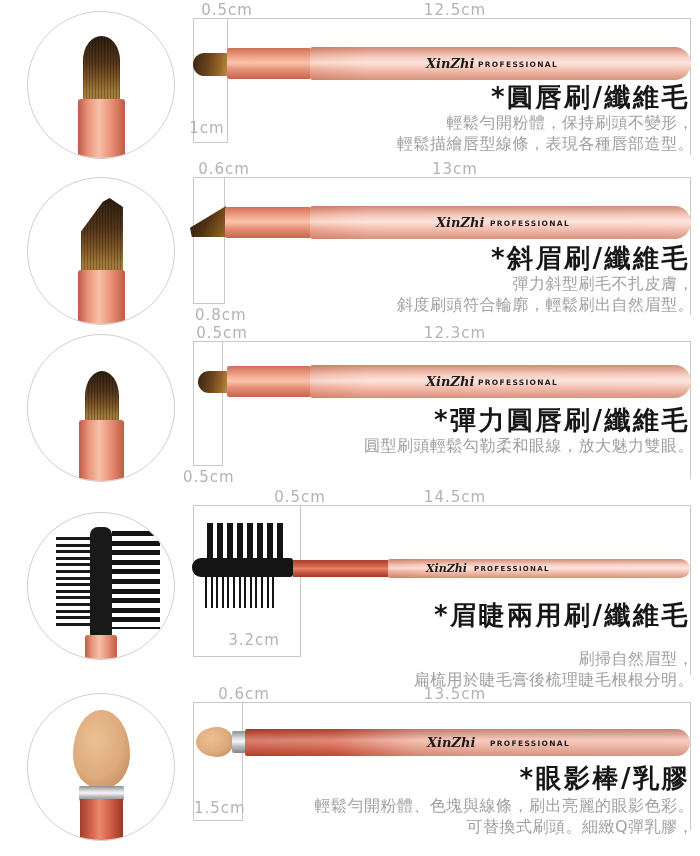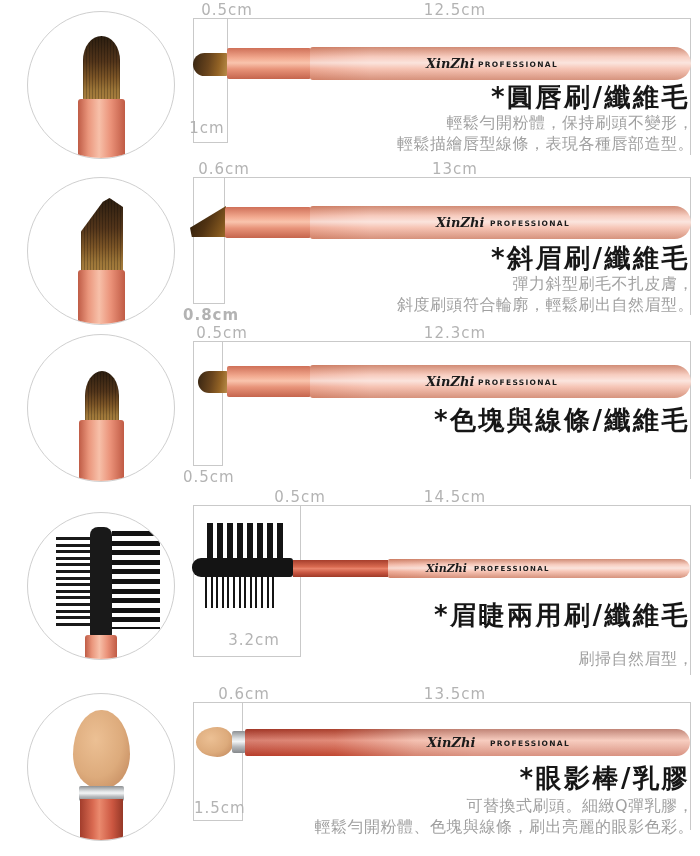--- a/index.html
+++ b/index.html
@@ -90,21 +90,21 @@
       <div class="c-bristles" style="left:53px;top:20px;width:42px;height:76px;clip-path:polygon(0 44%,52% 5%,68% 0,100% 12%,100% 100%,0 100%);"></div>
       <div class="c-ferrule" style="left:50px;top:92px;width:47px;height:56px;"></div>
     </div>
     <div class="hline" style="left:193px;top:177px;width:498px;"></div>
     <div class="vline" style="left:193px;top:177px;height:126px;"></div>
     <div class="vline" style="left:224px;top:177px;height:126px;"></div>
     <div class="vline" style="left:690px;top:177px;height:138px;"></div>
     <div class="hline" style="left:193px;top:303px;width:32px;"></div>
     <div class="dimlbl" style="left:194px;top:160px;width:60px;">0.6cm</div>
     <div class="dimlbl" style="left:395px;top:160px;width:120px;">13cm</div>
-    <div class="dimlbl" style="left:183px;top:306px;width:46px;font-weight:bold;">0.8cm</div>
+    <div class="dimlbl" style="left:195px;top:306px;width:46px;">0.8cm</div>
     <div class="abs" style="left:190px;top:206px;width:36px;height:31px;clip-path:polygon(0 70%,100% 0,100% 100%,5% 100%);background:linear-gradient(115deg,#241708,#523413 50%,#7d531d 80%,#9b6c28);"></div>
     <div class="ferrule" style="left:225px;top:207px;width:86px;height:31px;"></div>
     <div class="handle" style="left:310px;top:206px;width:381px;height:33px;">
       <span class="logo-main" style="left:126px;top:9px;">XinZhi</span>
       <span class="logo-sub" style="left:180px;top:13px;">PROFESSIONAL</span>
     </div>
     <h2 class="ptitle" style="top:241px;">*斜眉刷/纖維毛</h2>
     <p class="pdesc" style="top:273px;">
       <span style="display:block">彈力斜型刷毛不扎皮膚，</span>
       <span style="display:block">斜度刷頭符合輪廓，輕鬆刷出自然眉型。</span>
@@ -123,22 +123,23 @@
     <div class="hline" style="left:193px;top:465px;width:30px;"></div>
     <div class="dimlbl" style="left:192px;top:324px;width:60px;">0.5cm</div>
     <div class="dimlbl" style="left:395px;top:324px;width:120px;">12.3cm</div>
     <div class="dimlbl" style="left:183px;top:468px;width:46px;">0.5cm</div>
     <div class="tip-bullet" style="left:198px;top:371px;width:30px;height:22px;"></div>
     <div class="ferrule" style="left:227px;top:366px;width:84px;height:31px;"></div>
     <div class="handle" style="left:310px;top:365px;width:381px;height:33px;">
       <span class="logo-main" style="left:116px;top:9px;">XinZhi</span>
       <span class="logo-sub" style="left:168px;top:13px;">PROFESSIONAL</span>
     </div>
-    <h2 class="ptitle" style="top:403px;">*色塊與線條/纖維毛</h2>
+    <h2 class="ptitle" style="top:403px;">*彈力圓唇刷/纖維毛</h2>
     <p class="pdesc" style="top:435px;">
+      <span style="display:block">圓型刷頭輕鬆勾勒柔和眼線，放大魅力雙眼。</span>
     </p>
   </section>
 
   <section>
     <div class="circle" style="left:27px;top:512px;">
       <div class="teeth-v" style="left:28px;top:24px;width:34px;height:90px;"></div>
       <div class="abs" style="left:62px;top:14px;width:22px;height:110px;background:#191919;border-radius:8px 8px 3px 3px;"></div>
       <div class="tuft-v" style="left:84px;top:18px;width:48px;height:98px;"></div>
       <div class="c-ferrule" style="left:57px;top:122px;width:32px;height:26px;"></div>
     </div>
@@ -154,20 +155,21 @@
     <div class="spine-h" style="left:192px;top:558px;width:101px;height:19px;"></div>
     <div class="teeth-h" style="left:205px;top:577px;width:70px;height:31px;"></div>
     <div class="red-seg" style="left:293px;top:560px;width:95px;height:17px;"></div>
     <div class="handle" style="left:388px;top:559px;width:302px;height:19px;border-radius:2px 10px 10px 2px;">
       <span class="logo-main" style="left:38px;top:3px;font-size:11px;">XinZhi</span>
       <span class="logo-sub" style="left:86px;top:6px;font-size:7px;">PROFESSIONAL</span>
     </div>
     <h2 class="ptitle" style="top:598px;">*眉睫兩用刷/纖維毛</h2>
     <p class="pdesc" style="top:648px;">
       <span style="display:block">刷掃自然眉型，</span>
+      <span style="display:block">扁梳用於睫毛膏後梳理睫毛根根分明。</span>
     </p>
   </section>
 
   <section>
     <div class="circle" style="left:27px;top:693px;">
       <div class="sponge" style="left:45px;top:16px;width:57px;height:78px;border-radius:50% 50% 45% 45% / 58% 58% 44% 44%;"></div>
       <div class="silver" style="left:51px;top:92px;width:45px;height:15px;"></div>
       <div class="abs" style="left:52px;top:105px;width:43px;height:42px;background:linear-gradient(to right,#a23d2c,#d96a51 30%,#ea8a6e 45%,#cc5741 75%,#953827);"></div>
     </div>
     <div class="hline" style="left:193px;top:702px;width:498px;"></div>
@@ -179,18 +181,18 @@
     <div class="dimlbl" style="left:395px;top:685px;width:120px;">13.5cm</div>
     <div class="dimlbl" style="left:194px;top:799px;width:46px;">1.5cm</div>
     <div class="sponge" style="left:196px;top:727px;width:37px;height:30px;"></div>
     <div class="silver" style="left:232px;top:731px;width:14px;height:22px;"></div>
     <div class="handle5" style="left:245px;top:729px;width:445px;height:27px;">
       <span class="logo-main" style="left:182px;top:6px;">XinZhi</span>
       <span class="logo-sub" style="left:245px;top:10px;">PROFESSIONAL</span>
     </div>
     <h2 class="ptitle" style="top:761px;">*眼影棒/乳膠</h2>
     <p class="pdesc" style="top:795px;">
+      <span style="display:block">輕鬆勻開粉體、色塊與線條，刷出亮麗的眼影色彩。</span>
       <span style="display:block">可替換式刷頭。細緻Q彈乳膠，</span>
-      <span style="display:block">輕鬆勻開粉體、色塊與線條，刷出亮麗的眼影色彩。</span>
     </p>
   </section>
 
 </div>
 
 </body></html>

